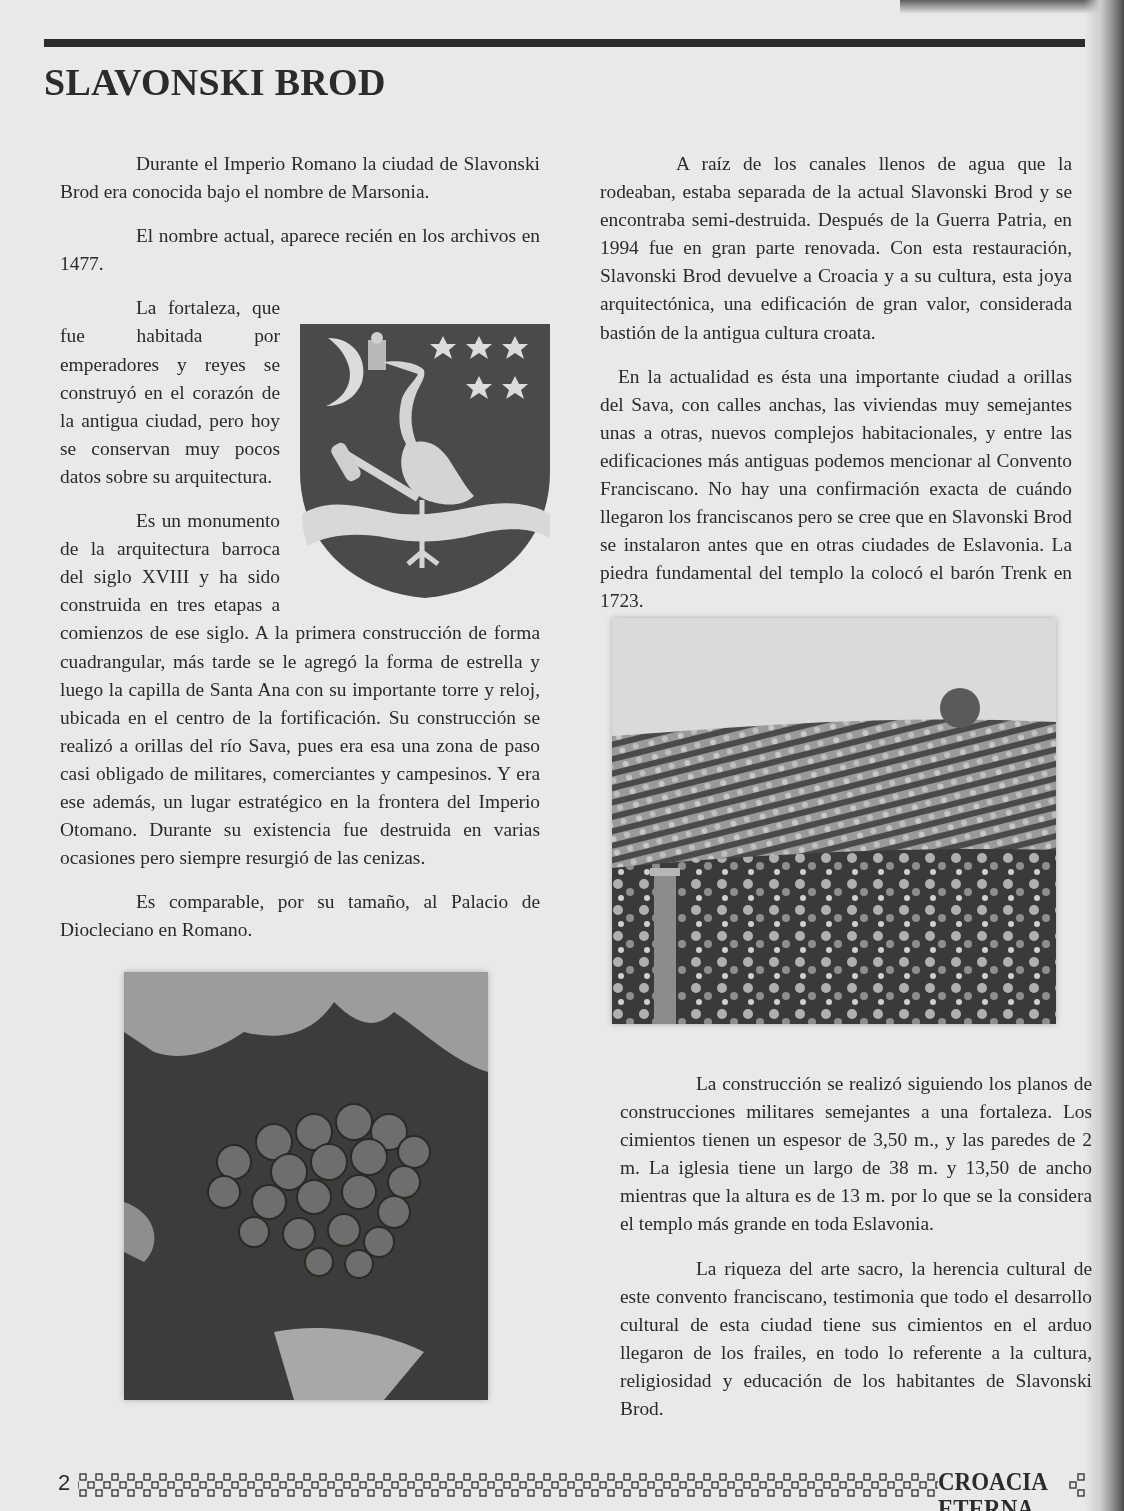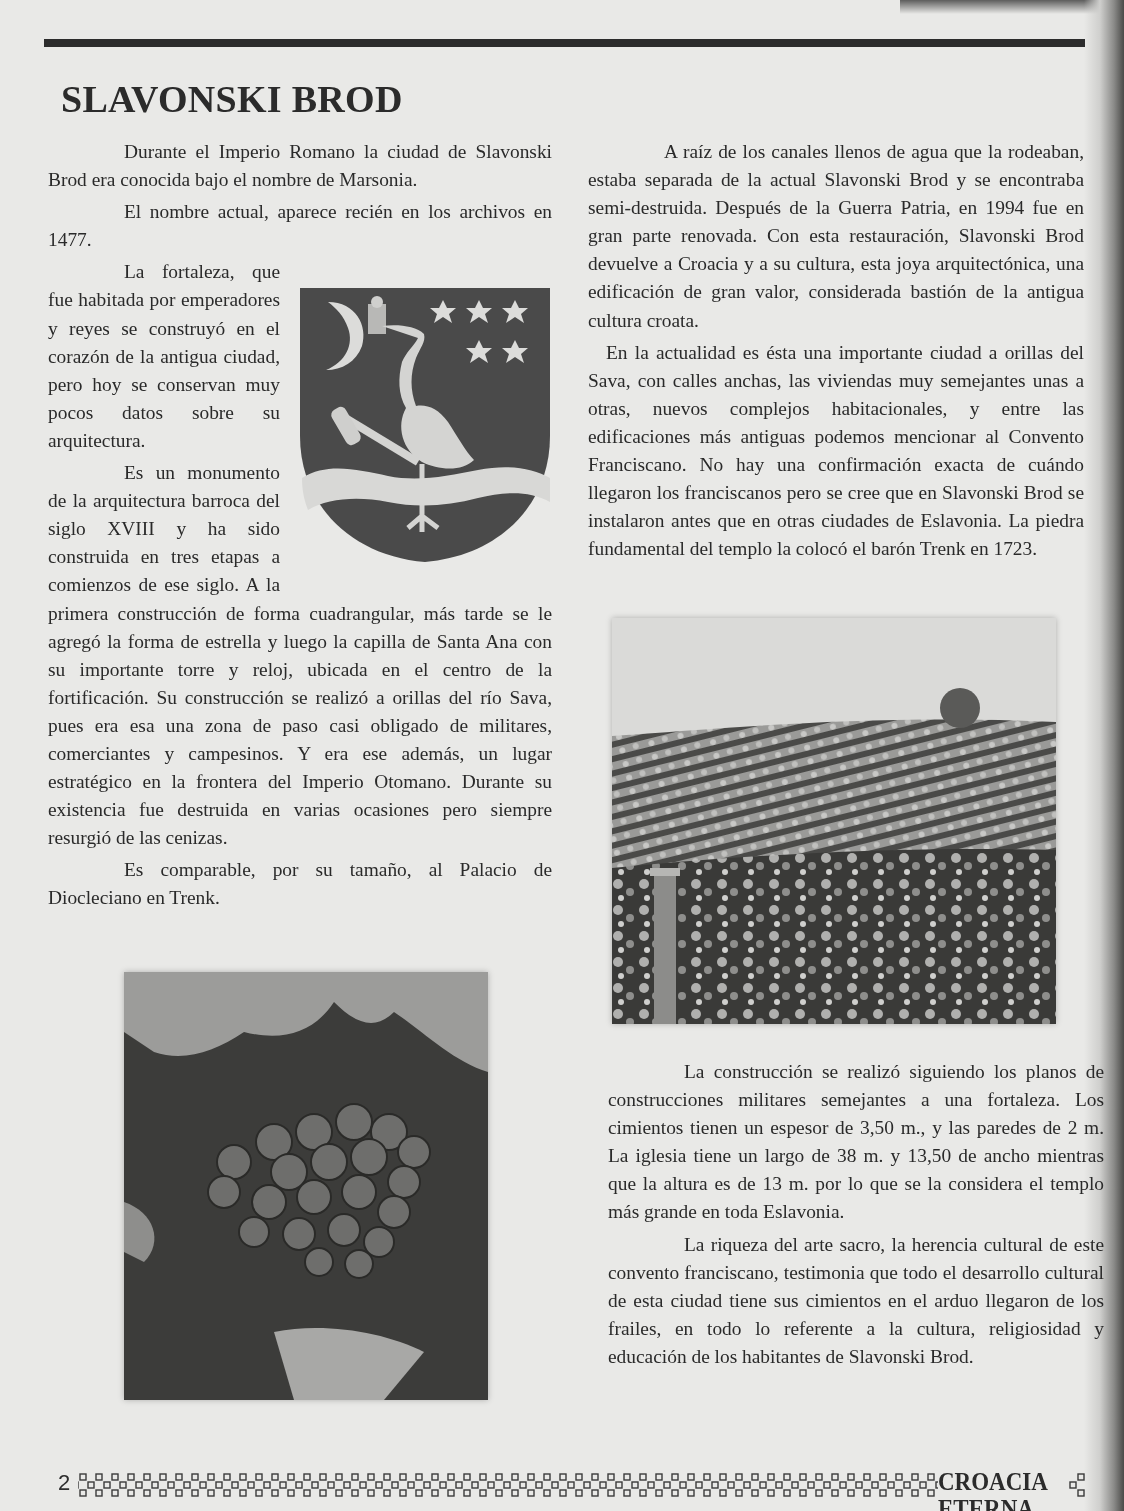--- a/index.html
+++ b/index.html
@@ -16,25 +16,25 @@
   .top-shadow {
     position: absolute; top: 0; left: 900px; right: 0; height: 14px;
     background: linear-gradient(to bottom, #3a3a3a, rgba(60,60,60,0));
     opacity: .8;
   }
   .rule {
     position: absolute; left: 44px; top: 39px; width: 1041px; height: 8px;
     background: #2c2c2c;
   }
   .title {
-    position: absolute; left: 44px; top: 60px; margin: 17px;
+    position: absolute; left: 44px; top: 60px; margin: 0;
     font-size: 38px; font-weight: bold; letter-spacing: 0.3px; color: #2b2b2b;
   }
   .col { position: absolute; font-size: 19.4px; line-height: 28.1px; }
-  .col p { margin: 4px; text-align: justify; }
+  .col p { margin: 16px; text-align: justify; }
   .col p.ind { text-indent: 76px; }
   .col p.ind-s { text-indent: 18px; }
   .left-col { left: 44px; top: 134px; width: 512px; }
   .right-col { left: 584px; top: 134px; width: 504px; }
   .right-col2 { left: 604px; top: 1054px; width: 504px; }
   .shield-float {
     float: right; width: 258px; height: 300px; margin: 8px 0 6px 18px;
     shape-outside: margin-box;
   }
   .shield-float svg { display: block; }
@@ -93,21 +93,21 @@
       <path d="M124 198 L124 250 M124 250 L110 262 M124 250 L124 266 M124 250 L140 262" stroke="#d4d4d2" stroke-width="5" fill="none"></path>
 
       <path d="M44 150 L120 196" stroke="#d4d4d2" stroke-width="8"></path>
       <rect x="40" y="140" width="16" height="40" rx="6" fill="#cfcfcd" transform="rotate(-30 48 160)"></rect>
 
       <path d="M4 212 C30 196 60 204 90 210 C120 216 150 210 180 204 C210 198 235 202 252 212 L252 236 C230 224 206 226 180 232 C150 240 120 242 90 236 C60 230 30 232 10 244 C6 234 4 224 4 212 Z" fill="#d8d8d6"></path>
     </svg>
   </div>
   <p class="ind">La fortaleza, que fue habitada por emperadores y reyes se construyó en el corazón de la antigua ciudad, pero hoy se conservan muy pocos datos sobre su arquitectura.</p>
   <p class="ind">Es un monumento de la arquitectura barroca del siglo XVIII y ha sido construida en tres etapas a comienzos de ese siglo. A la primera construcción de forma cuadrangular, más tarde se le agregó la forma de estrella y luego la capilla de Santa Ana con su importante torre y reloj, ubicada en el centro de la fortificación. Su construcción se realizó a orillas del río Sava, pues era esa una zona de paso casi obligado de militares, comerciantes y campesinos. Y era ese además, un lugar estratégico en la frontera del Imperio Otomano. Durante su existencia fue destruida en varias ocasiones pero siempre resurgió de las cenizas.</p>
-  <p class="ind">Es comparable, por su tamaño, al Palacio de Diocleciano en Trenk.</p>
+  <p class="ind">Es comparable, por su tamaño, al Palacio de Diocleciano en Romano.</p>
 </div>
 
 <div class="col right-col">
   <p class="ind">A raíz de los canales llenos de agua que la rodeaban, estaba separada de la actual Slavonski Brod y se encontraba semi-destruida. Después de la Guerra Patria, en 1994 fue en gran parte  renovada. Con esta restauración, Slavonski Brod devuelve a Croacia y a su cultura, esta joya arquitectónica, una edificación de gran valor, considerada bastión de la antigua cultura croata.</p>
   <p class="ind-s">En la actualidad es ésta una importante ciudad a orillas del Sava, con calles anchas, las viviendas muy semejantes unas a otras, nuevos complejos habitacionales, y entre las edificaciones más antiguas podemos mencionar al Convento Franciscano. No hay una confirmación exacta de cuándo llegaron los franciscanos pero se cree que en Slavonski Brod se instalaron antes que en otras ciudades de Eslavonia. La piedra fundamental del templo la colocó el barón Trenk en 1723.</p>
 </div>
 
 <div class="photo photo-vineyard">
   <svg width="444" height="406" viewBox="0 0 444 406">
     <defs>

